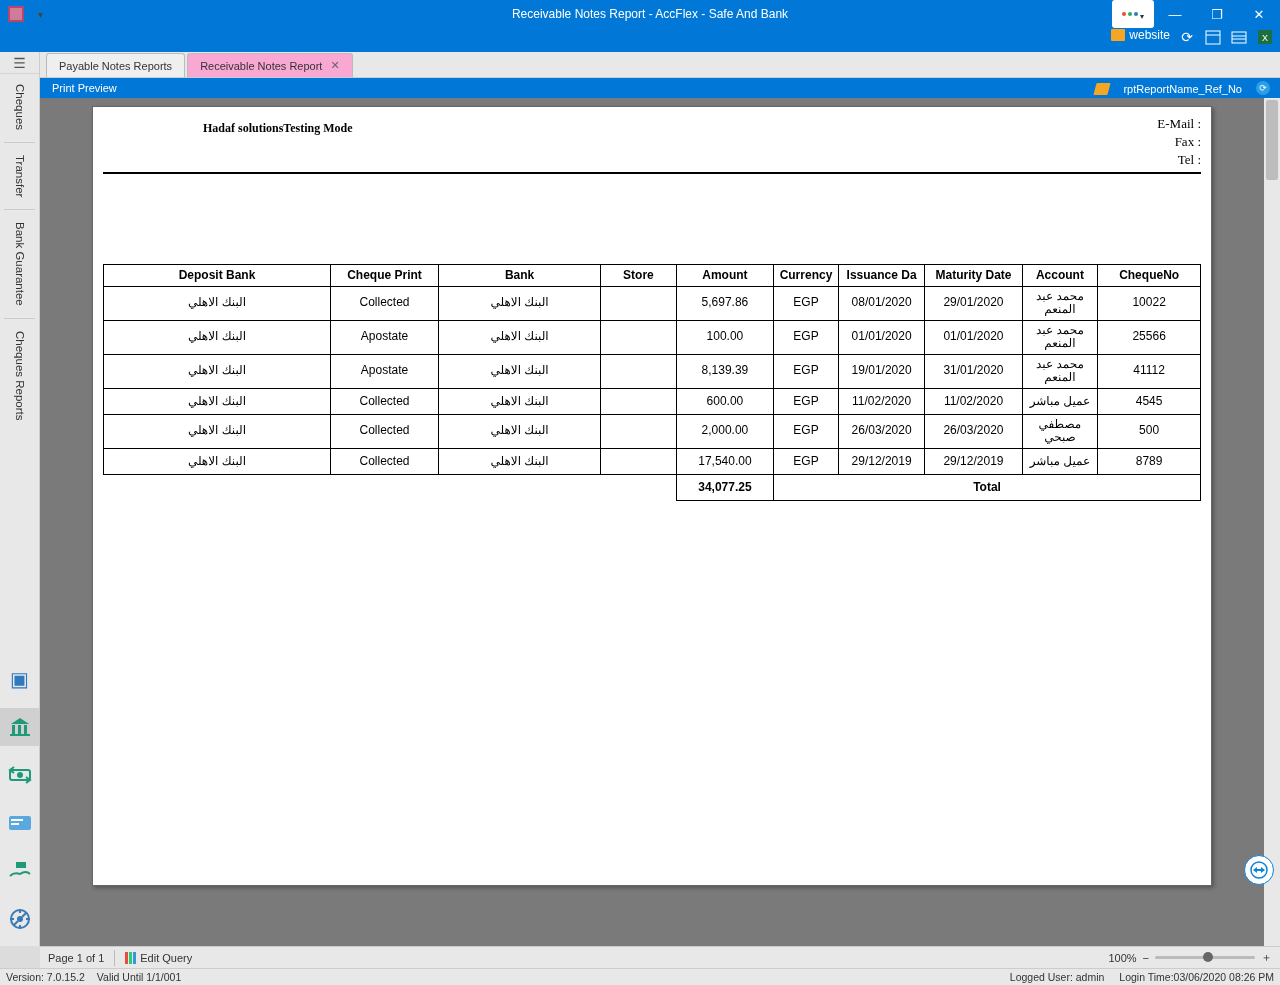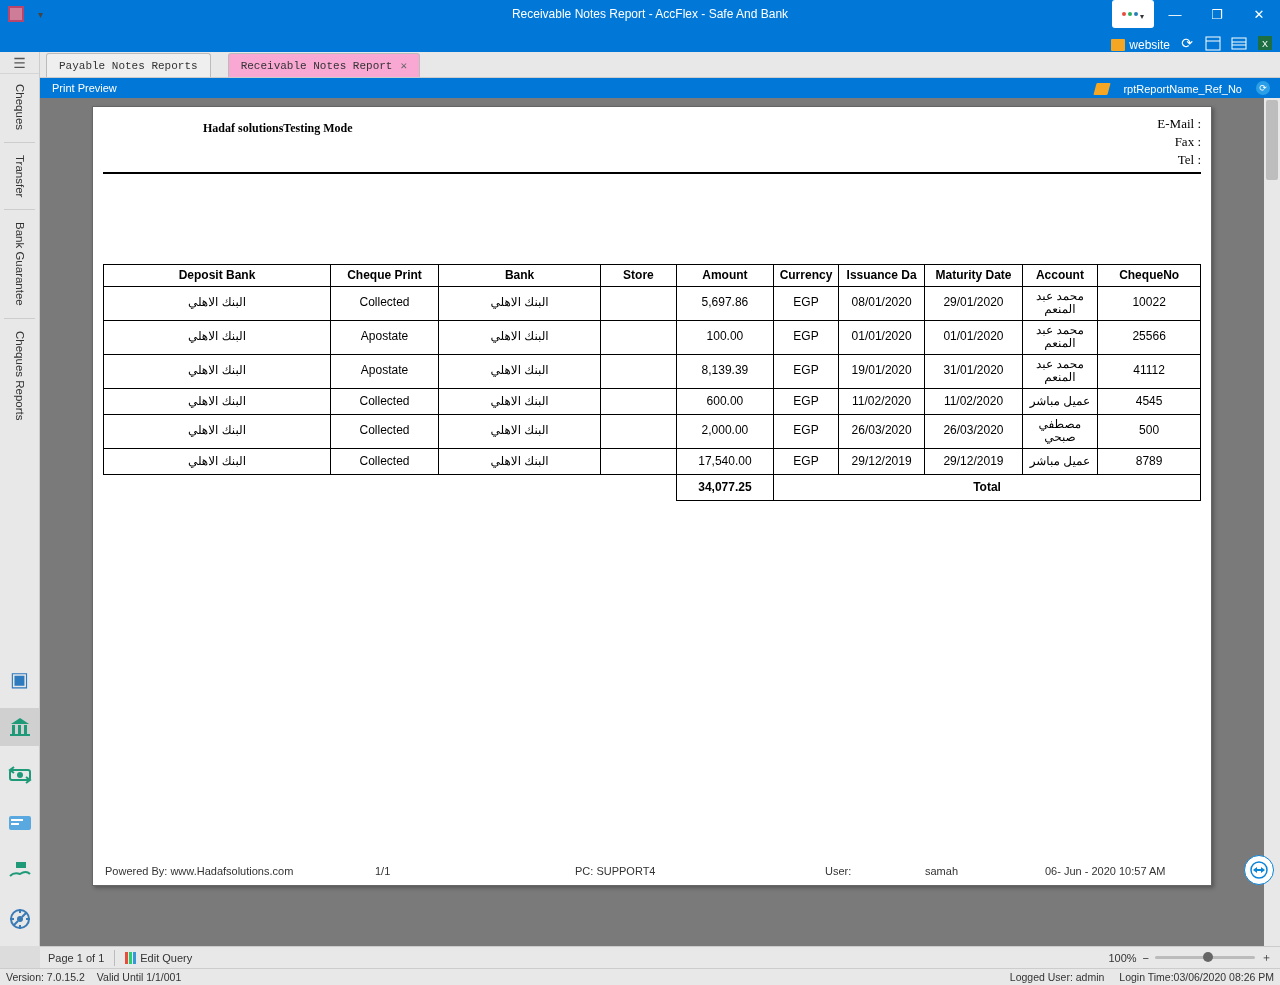--- a/index.html
+++ b/index.html
@@ -6,25 +6,25 @@
   body{font-family:"Segoe UI",Tahoma,sans-serif;font-size:12px;width:1280px;height:985px;overflow:hidden;background:#dcdcdc;position:relative;}
   .titlebar{height:28px;background:#0178d7;color:#fff;display:flex;align-items:center;position:relative;}
   .titlebar .app-icon{width:22px;height:22px;margin:0 5px;display:flex;align-items:center;justify-content:center;}
   .titlebar .caret{color:#444;font-size:10px;margin-left:6px;margin-right:6px;}
   .titlebar .title{position:absolute;left:50%;transform:translateX(-50%);font-size:12px;margin-left:10px;}
   .titlebar .win-btns{margin-left:auto;display:flex;align-items:center;height:100%;}
   .titlebar .win-btns div{width:42px;height:100%;display:flex;align-items:center;justify-content:center;font-size:13px;}
   .titlebar .dots-btn{width:40px;display:flex;align-items:center;justify-content:center;}
   .titlebar .dots-btn .pill{background:#fff;border-radius:3px;padding:1px 4px;display:flex;gap:2px;align-items:center;}
   .titlebar .dots-btn .pill span{width:4px;height:4px;border-radius:50%;}
-  .toolbar2{height:24px;background:#0178d7;display:flex;align-items:flex-end;justify-content:flex-end;padding-right:6px;gap:8px;color:#fff;font-size:12px;}
+  .toolbar2{height:24px;background:#0178d7;display:flex;align-items:flex-start;justify-content:flex-end;padding-right:6px;gap:8px;color:#fff;font-size:12px;}
   .toolbar2 .webbtn{display:flex;align-items:center;gap:4px;}
   .toolbar2 .ic{width:18px;height:18px;display:flex;align-items:center;justify-content:center;font-size:14px;}
   .tabstrip{height:26px;background:#e8e8e8;border-bottom:1px solid #ccc;display:flex;align-items:flex-end;padding-left:46px;}
-  .tabstrip .tab{height:24px;border:1px solid #bbb;border-bottom:none;background:#efefef;padding:0 12px;display:flex;align-items:center;gap:8px;font-size:11px;color:#333;border-radius:3px 3px 0 0;margin-right:17px;font-family:Liberation Mono, monospace;}
+  .tabstrip .tab{height:24px;border:1px solid #bbb;border-bottom:none;background:#efefef;padding:0 12px;display:flex;align-items:center;gap:8px;font-size:11px;color:#333;border-radius:3px 3px 0 0;margin-right:2px;}
   .tabstrip .tab.active{background:#f9a8d4;}
   .tabstrip .tab .x{color:#666;font-size:11px;}
   .bluebar{height:20px;background:#0178d7;color:#fff;display:flex;align-items:center;padding-left:52px;font-size:11px;}
   .bluebar .right{margin-left:auto;display:flex;align-items:flex-end;gap:14px;padding-right:10px;}
   .bluebar .right .circ{width:14px;height:14px;border-radius:50%;background:#2a9fe8;display:flex;align-items:center;justify-content:center;color:#fff;font-size:9px;}
   .sidepanel{position:absolute;left:0;top:52px;width:40px;bottom:39px;background:#e8e8e8;border-right:1px solid #ccc;display:flex;flex-direction:column;align-items:center;}
   .sidepanel .ham{height:22px;width:100%;display:flex;align-items:center;justify-content:center;color:#555;border-bottom:1px solid #d5d5d5;font-size:14px;}
   .sidepanel .vtab{writing-mode:vertical-rl;padding:10px 0;color:#333;font-size:11.5px;text-align:center;}
   .sidepanel .sep{width:80%;height:1px;background:#ccc;margin:2px 0;}
   .sidepanel .icons{margin-top:auto;display:flex;flex-direction:column;align-items:center;gap:10px;padding-bottom:8px;width:100%;}
@@ -304,28 +304,20 @@
             <td style="border:none"></td>
               <td style="border:none"></td>
               <td style="border:none"></td>
               <td style="border:none"></td>
             <td>34,077.25</td>
             <td colspan="5">Total</td>
           </tr>
         </tbody>
       </table>
     </div>
-    <div class="ftr">
-      <span style="width:270px">Powered By: www.Hadafsolutions.com</span>
-      <span style="width:200px">1/1</span>
-      <span style="width:250px">PC: SUPPORT4</span>
-      <span style="width:100px">User:</span>
-      <span style="width:120px">samah</span>
-      <span>06- Jun - 2020 10:57 AM</span>
-    </div>
   </div>
   <div class="scroll">
       <div class="thumb"></div>
     </div>
 </div>
 
 <div class="tvicon">
   <svg width="18" height="18">
       <circle cx="9" cy="9" r="8" fill="none" stroke="#0a84d8" stroke-width="1.5"></circle>
       <polygon points="3,9 7,6 7,12" fill="#0a84d8"></polygon>

